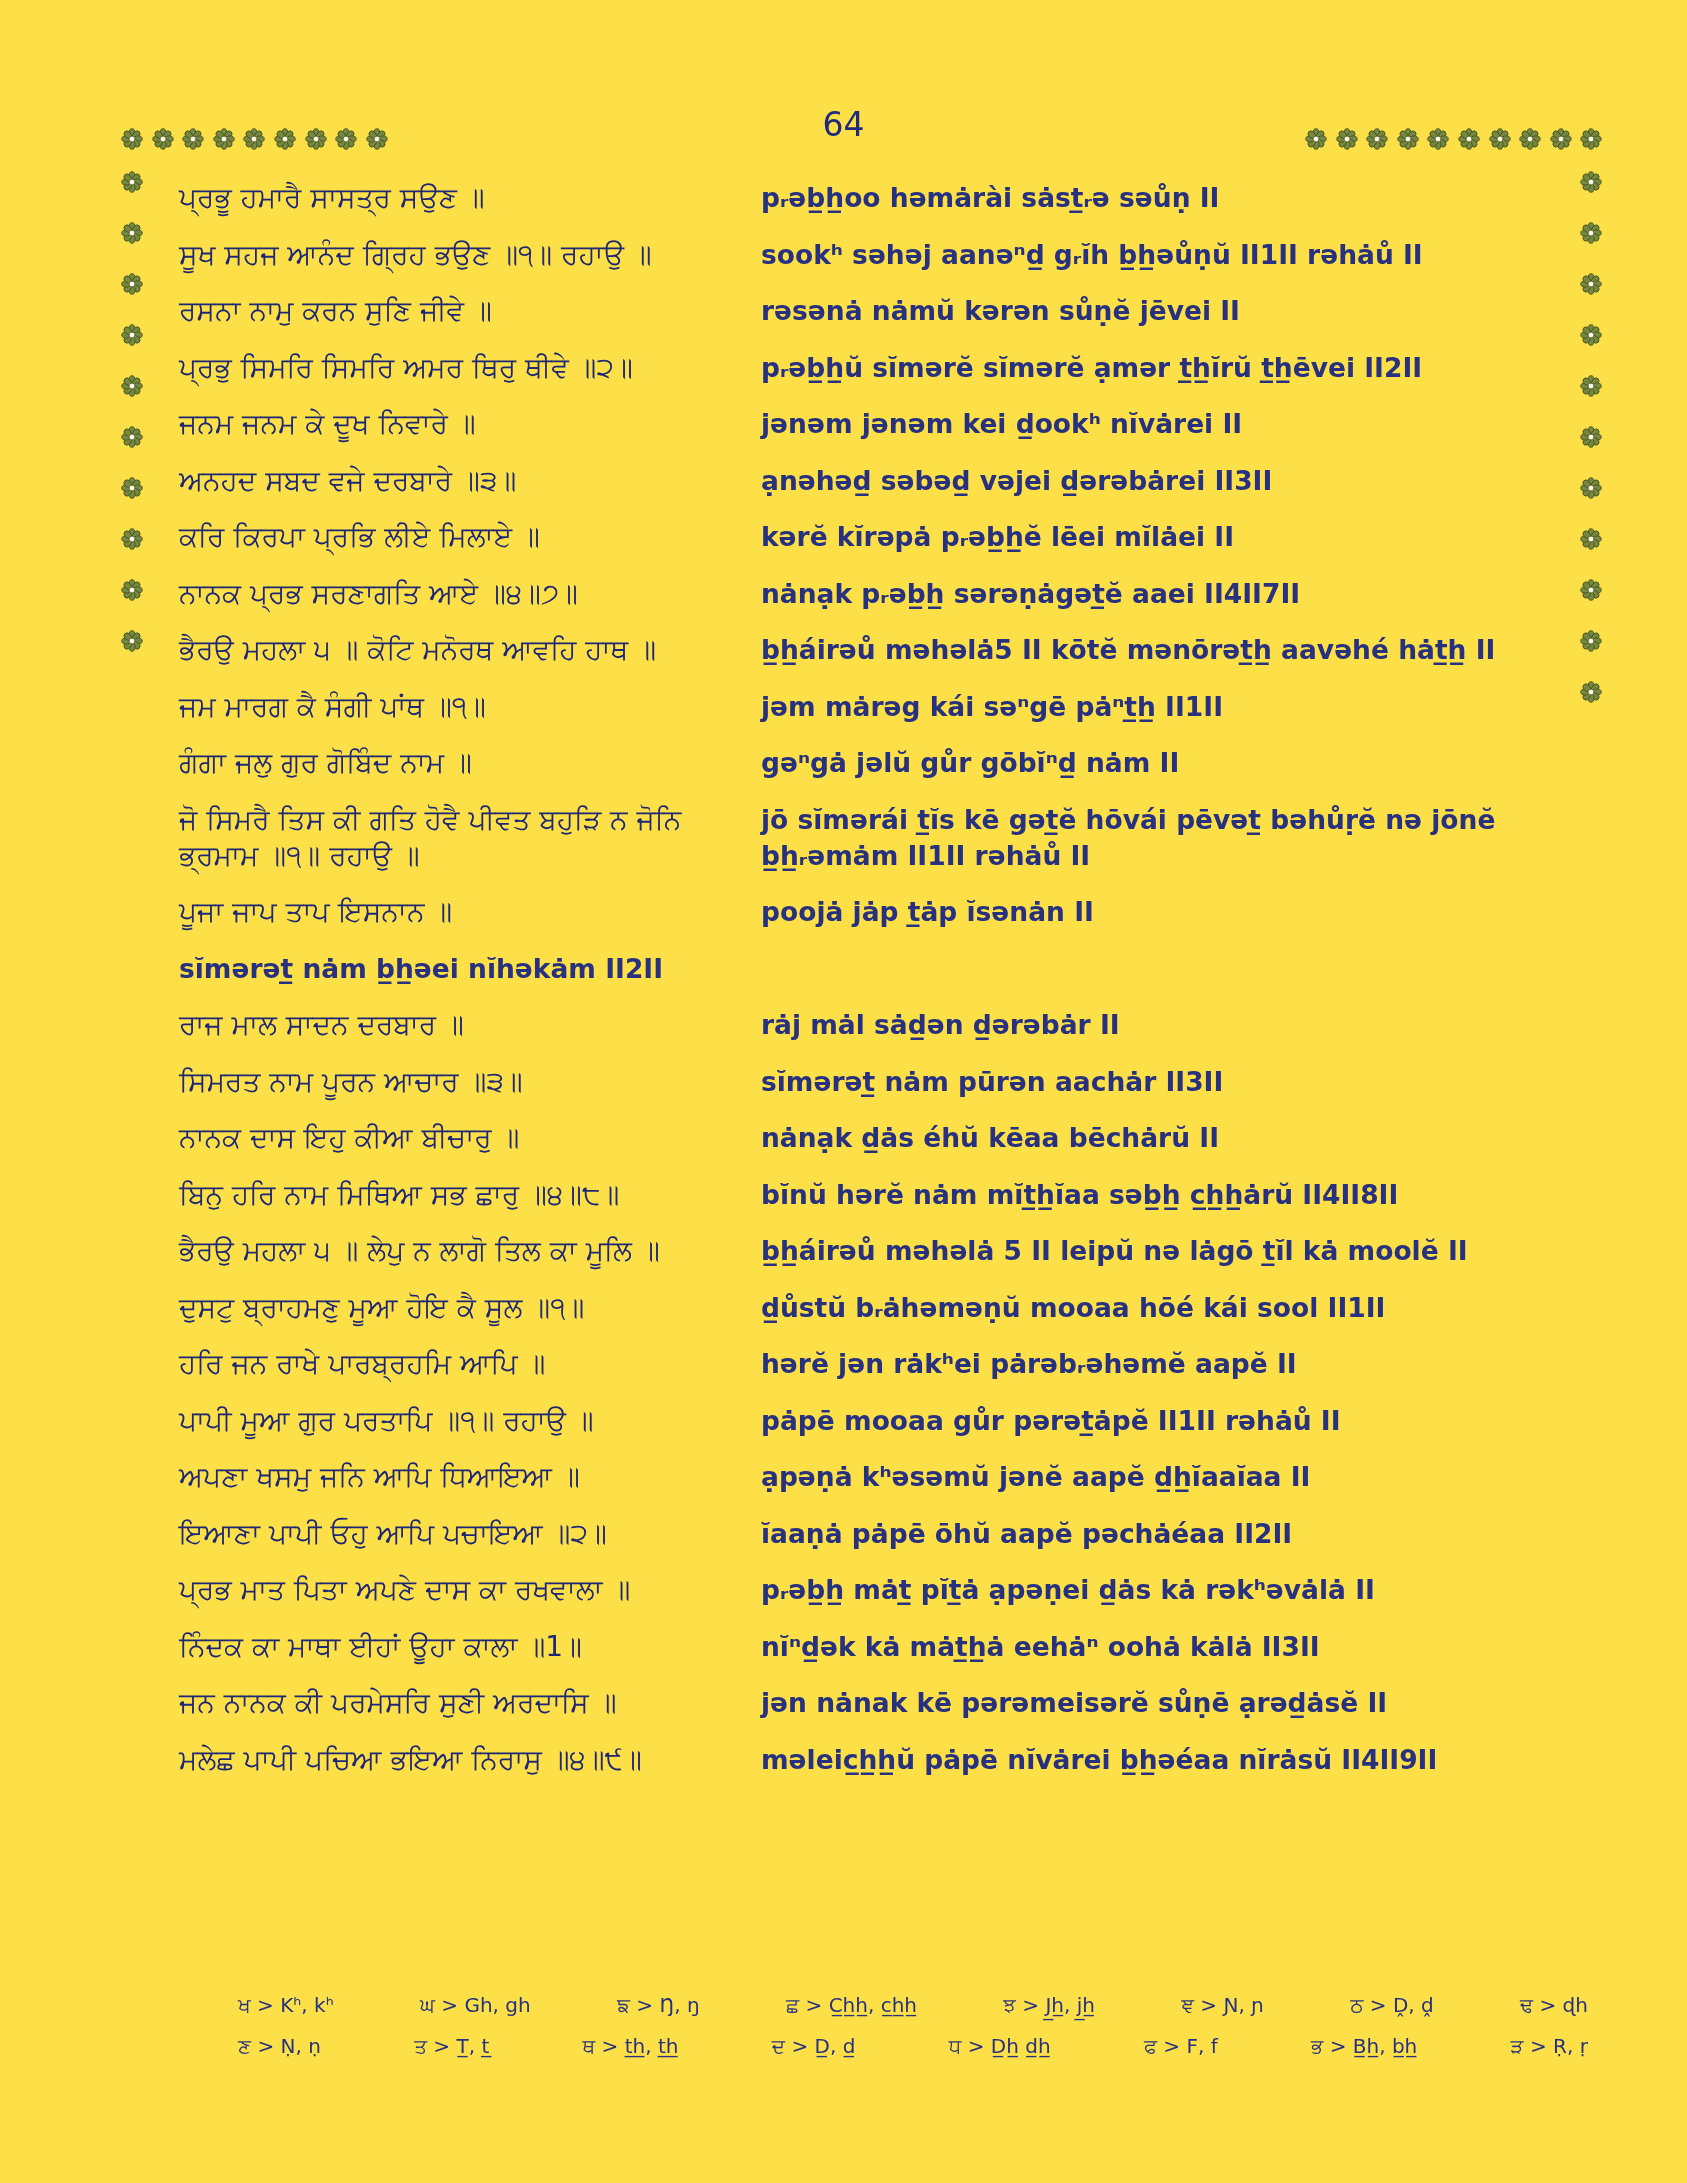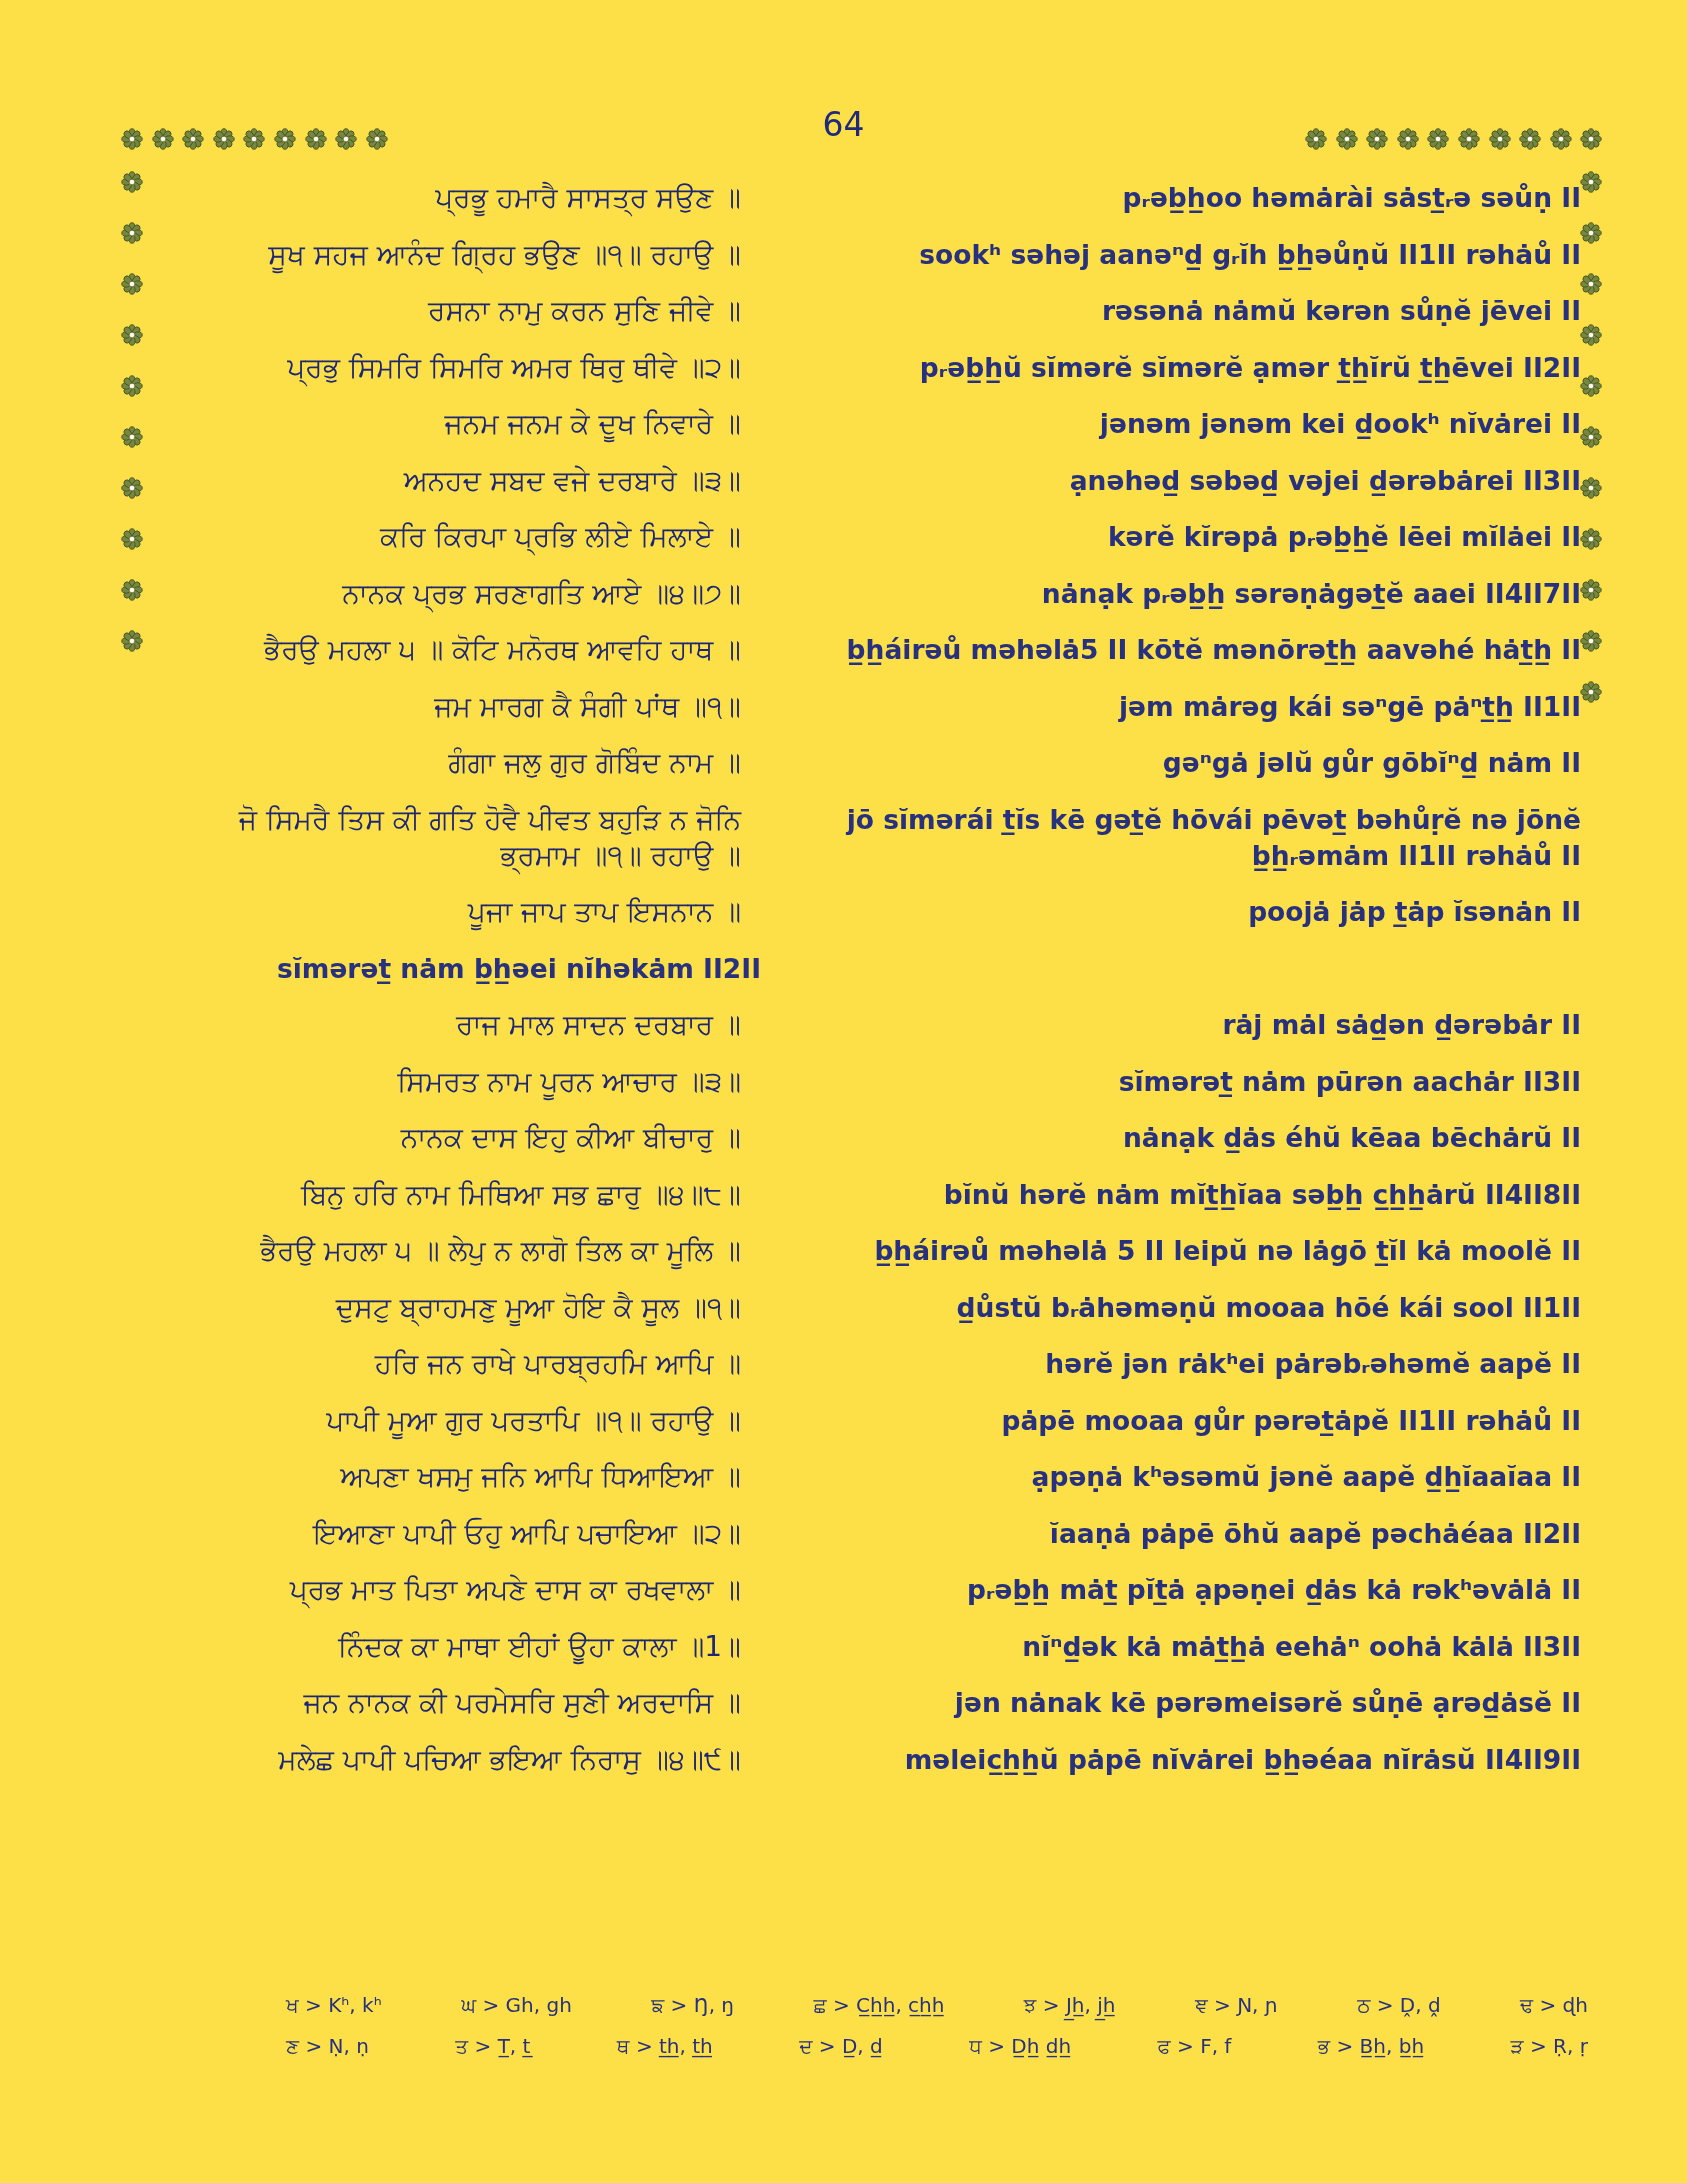--- a/index.html
+++ b/index.html
@@ -29,21 +29,20 @@
   .flower-col-left  { left: 121px;  top: 171px; }
   .flower-col-right { left: 1580px; top: 171px; }
   .flower { width: 22px; height: 22px; display: inline-block; }
 
   
   .verses {
     position: absolute;
     left: 179px;
     top: 180px;
     width: 1403px;
-    text-align: right;
   }
   .verse-row {
     display: grid;
     grid-template-columns: 582px 820px;
     align-items: start;
     margin-bottom: 20.5px;
   }
   .gurmukhi {
     font-size: 28px;
     line-height: 36px;
@@ -60,21 +59,21 @@
   
   .legend {
     position: absolute;
     left: 238px;
     top: 1993px;
     width: 1350px;
     display: flex;
     flex-direction: column;
     gap: 17px;
   }
-  .legend-row { display: flex; justify-content: space-between; margin-left: 48px; }
+  .legend-row { display: flex; justify-content: space-between; }
   .legend-item { font-size: 20px; color: #27317f; white-space: nowrap; }
 </style>
 </head>
 <body>
 
 <div class="page">
 
   <div class="page-number">64</div>
 
   <div class="flower-row flower-row-top-left" id="flowers-top-left">

